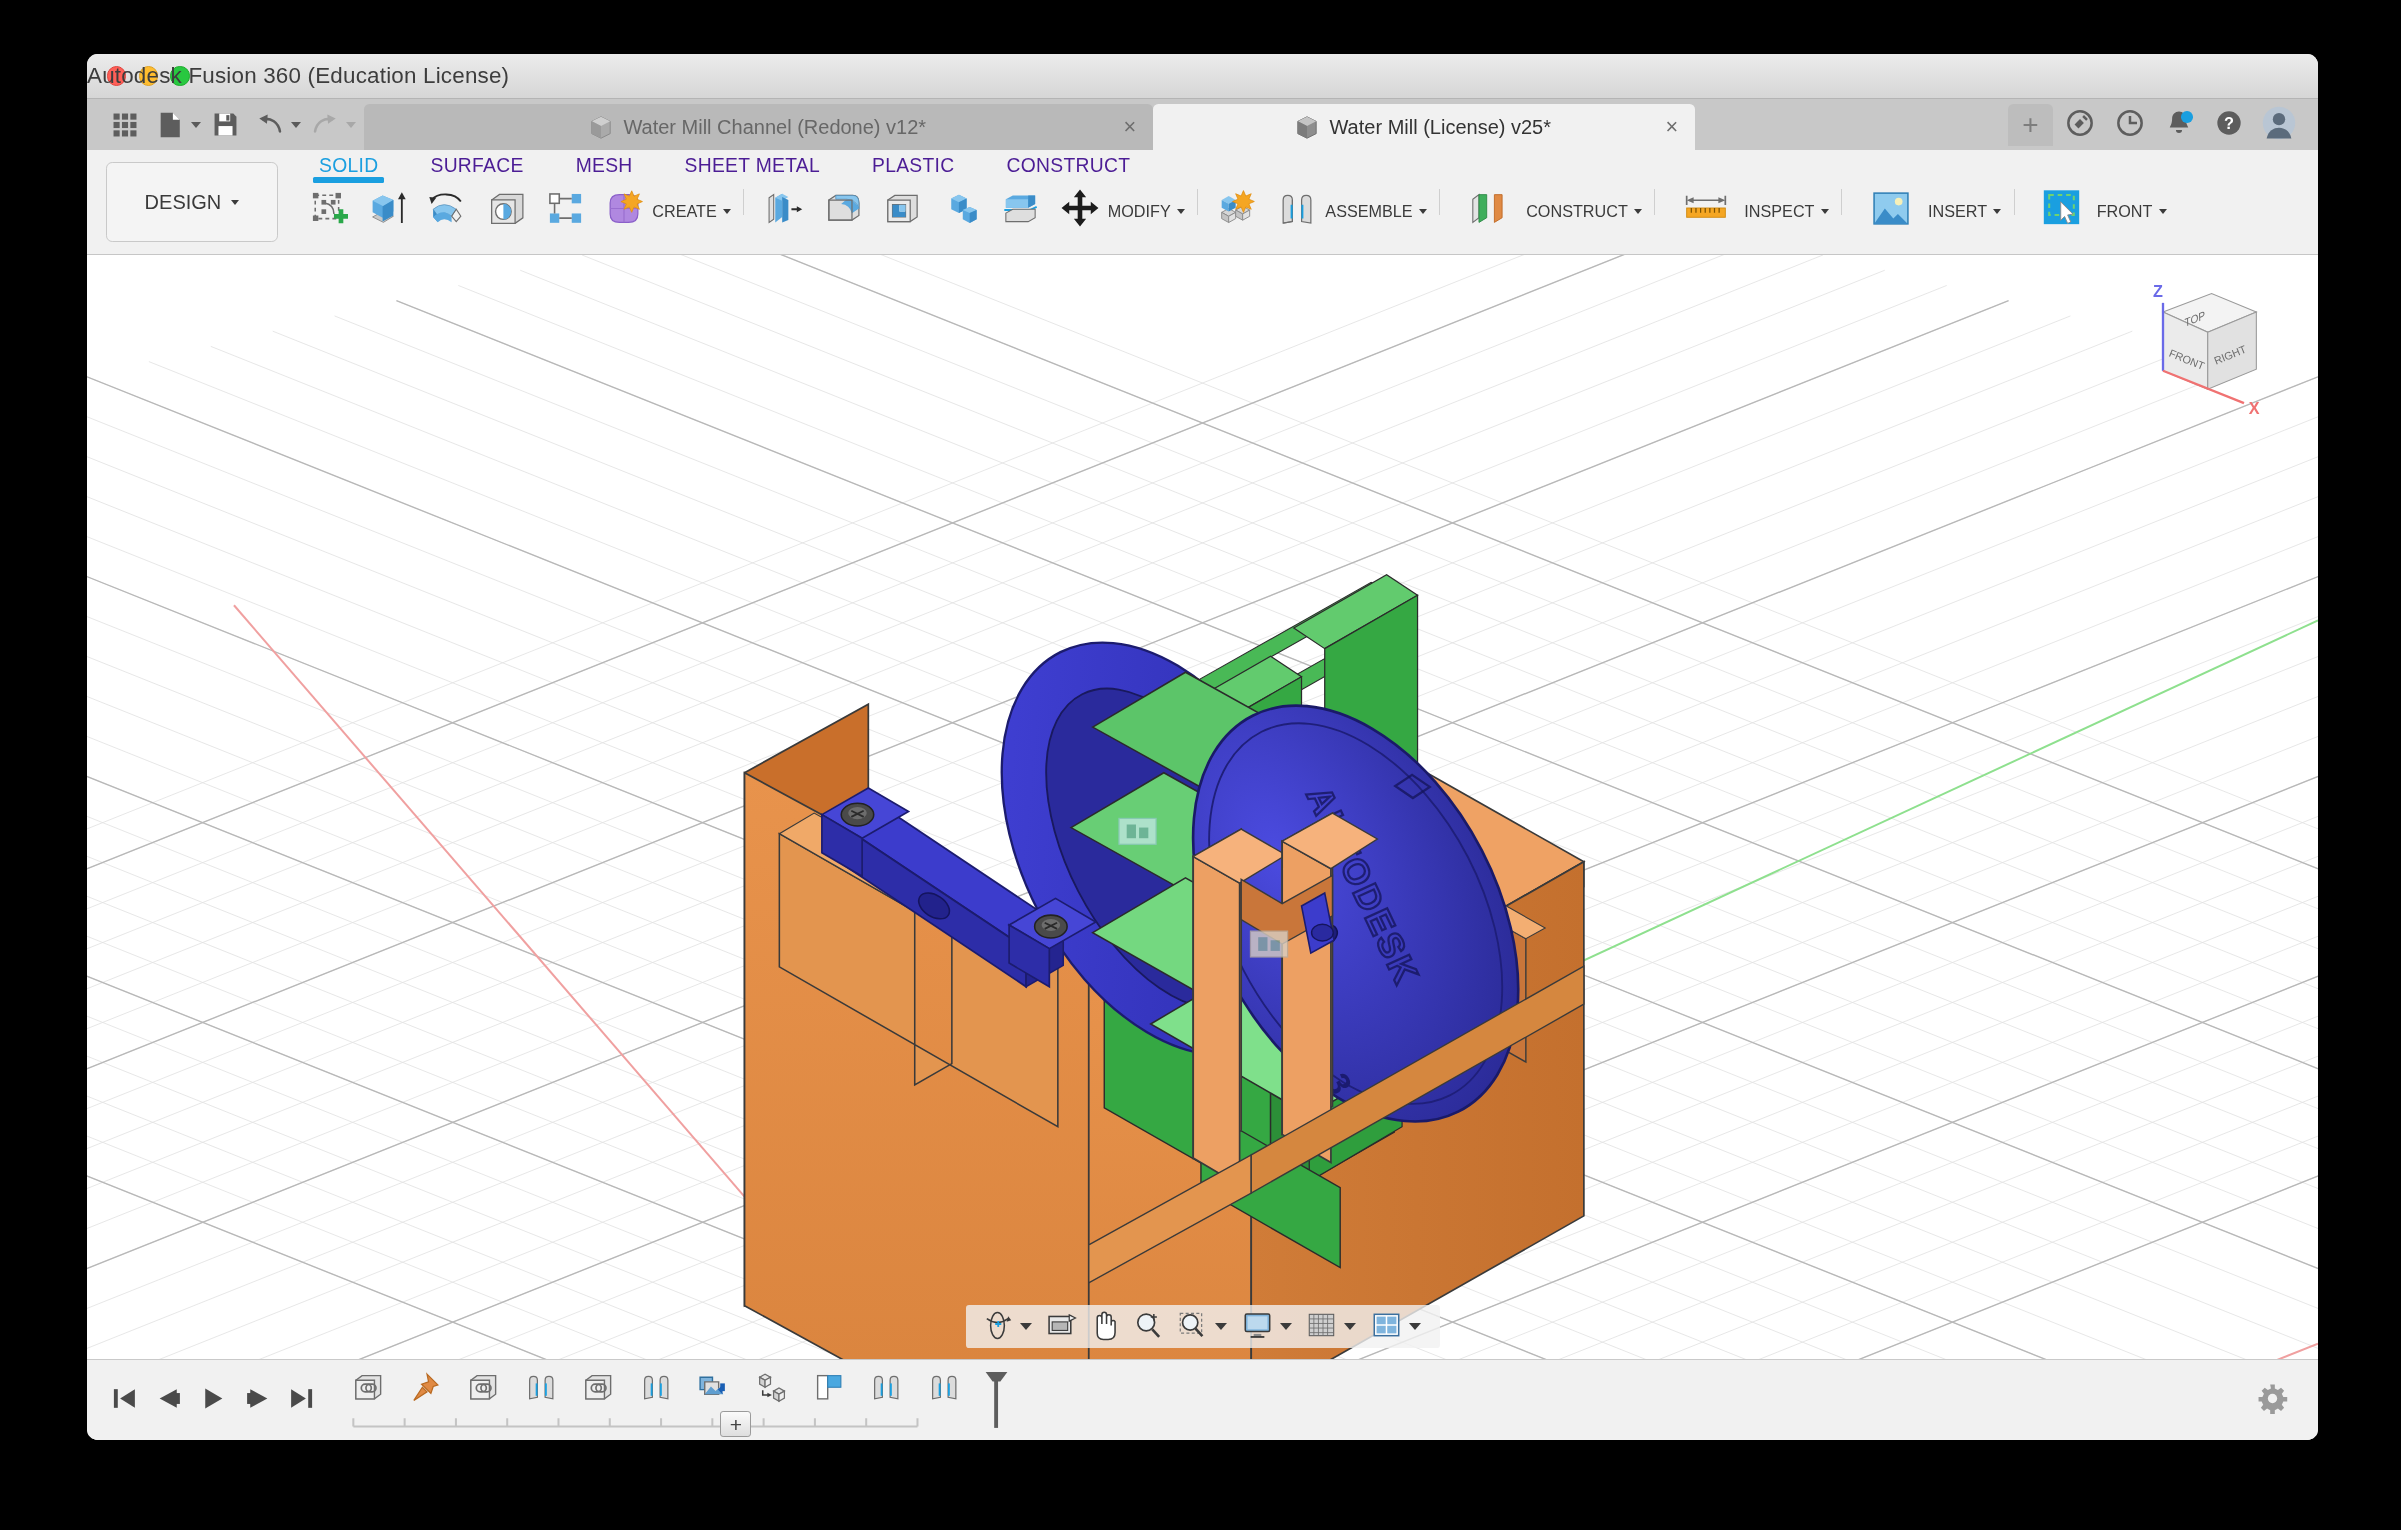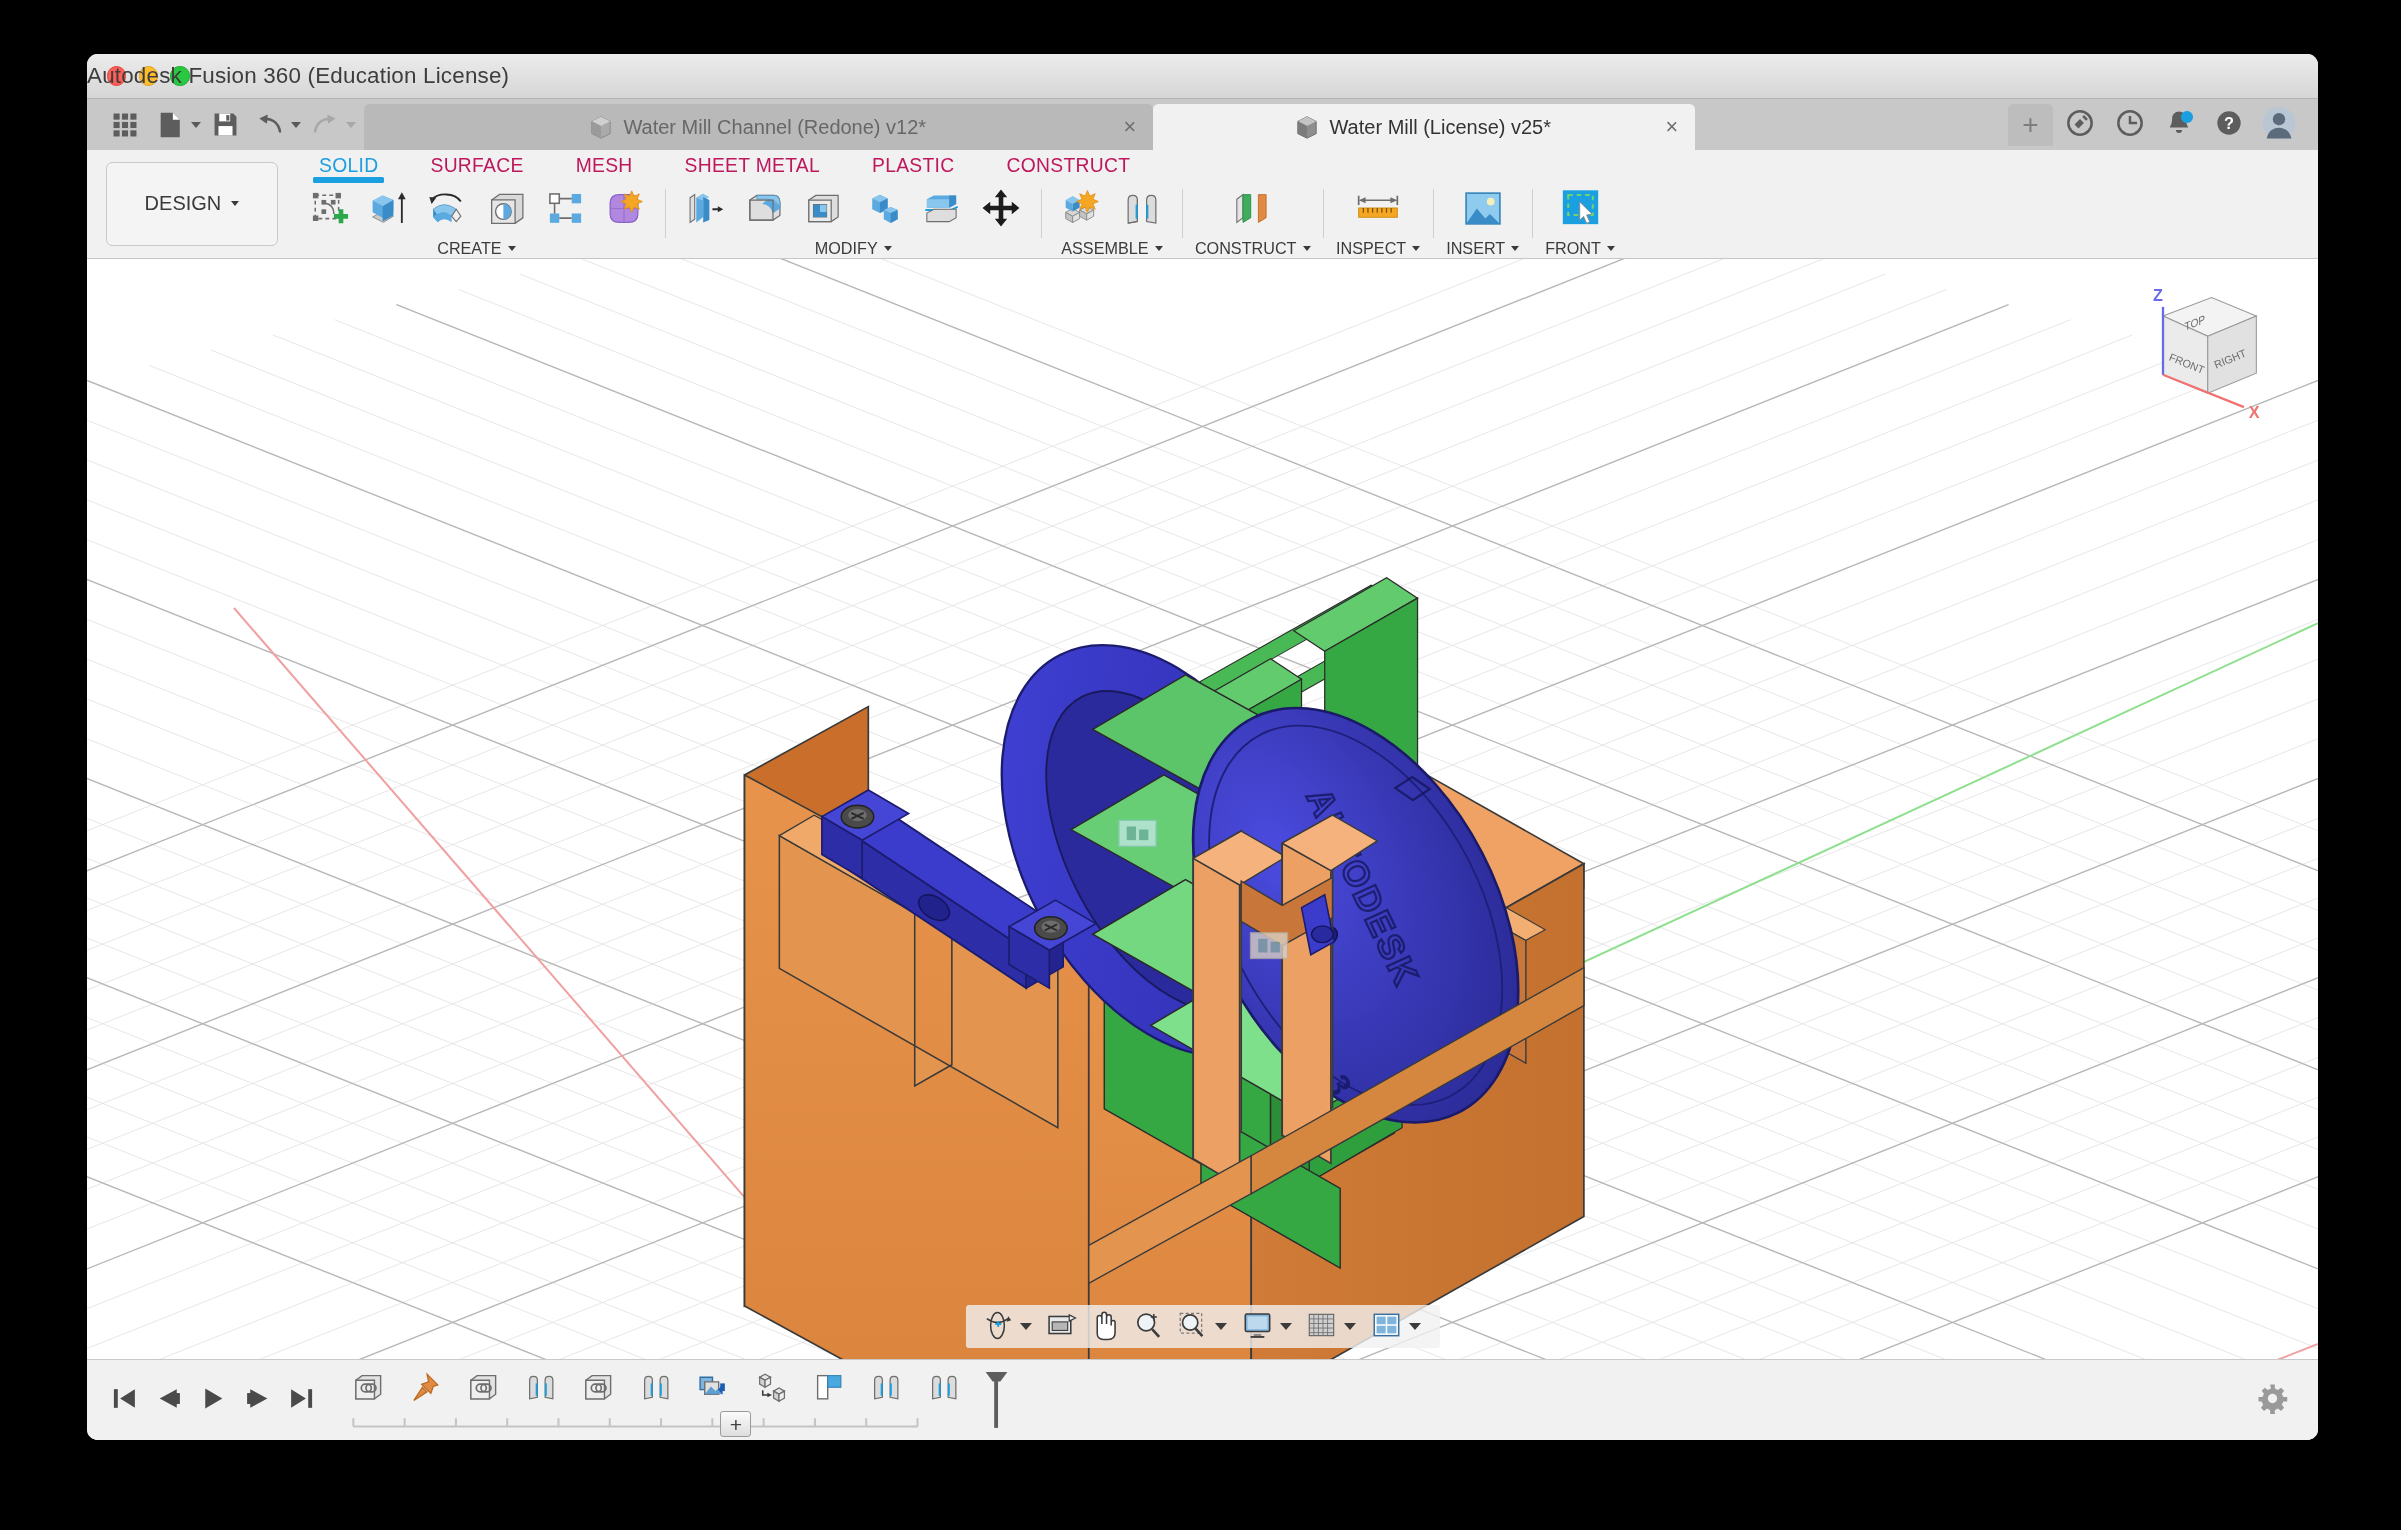--- a/index.html
+++ b/index.html
@@ -84,30 +84,30 @@
   .design-btn {
     width: 172px; margin: 12.4px 15.5px 12.4px 18.6px;
     border: 0.8px solid #c9c9c9; border-radius: 6.2px;
     background: #f4f4f4;
     display: flex; align-items: center; justify-content: center; gap: 9.3px;
     font-size: 20px; font-weight: normal; color: #3a3a3a;
   }
   .ribbon-main { flex: 1; position: relative; display: flex; flex-direction: column; }
   .rib-tabs { position: absolute; top: 0; left: 0; display: flex; gap: 0; }
   .rib-tab {
-    font-size: 19.3px; color: #be185d; padding: 4.6px 26px 6.2px 26px;
+    font-size: 19.3px; color: #4c1d95; padding: 4.6px 26px 6.2px 26px;
     position: relative; letter-spacing: 0.3px;
   }
   .rib-tab.sel { color: #1a9fe0; font-weight: normal; }
   .rib-tab.sel::after {
     content: ""; position: absolute; left: 20px; right: 20px; bottom: 0;
     height: 5.4px; background: #1a9fe0; border-radius: 1.5px;
   }
   .groups { display: flex; align-items: flex-start; padding-top: 34px; }
-  .grp { display: flex; flex-direction: column; align-items: center; padding: 0 7.7px; position: relative; }
+  .grp { display: flex; flex-direction: row; align-items: center; padding: 0 7.7px; position: relative; }
   .grp-icons { display: flex; align-items: center; gap: 3.1px; height: 51px; }
   .ic-btn { width: 56px; height: 51px; display: flex; align-items: center; justify-content: center; }
   .grp-label {
     font-size: 16.2px; color: #3b3b3b; margin-top: 3.9px;
     display: flex; align-items: center; gap: 6.2px;
   }
   .caret-xs { width: 0; height: 0; border-left: 4.6px solid transparent; border-right: 4.6px solid transparent; border-top: 5.4px solid #3b3b3b; }
   .sep { width: 0.8px; align-self: stretch; background: #cfcfcf; margin: 4.6px 4.6px 20px 4.6px; }
 
   

